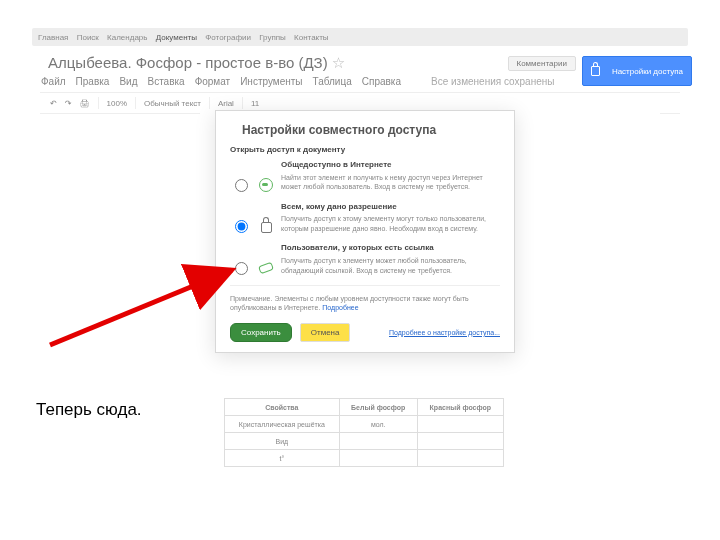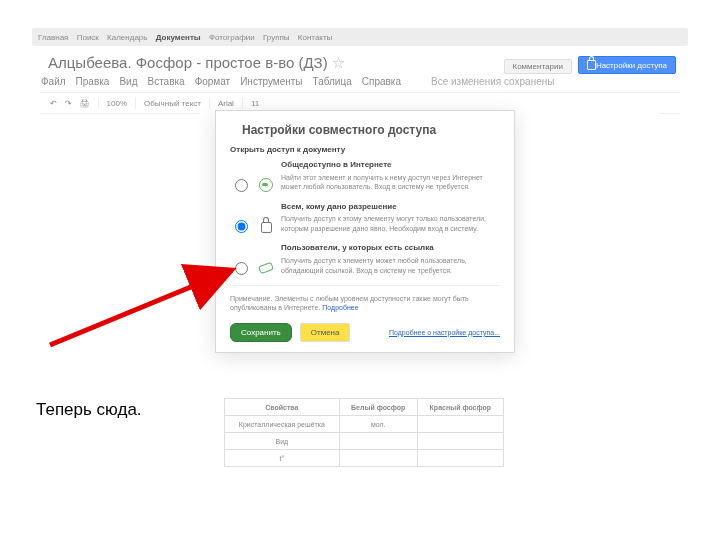--- a/index.html
+++ b/index.html
@@ -1,31 +1,31 @@
 <!DOCTYPE html>
 <html><head>
 <meta charset="utf-8">
 <style>
   html,body{margin:0;padding:0;font-family:Arial,Helvetica,sans-serif;font-size:11px;color:#333;background:#fff}
   .stage{width:720px;height:540px;position:relative;background:#fff;overflow:hidden}
   .topbar{position:absolute;left:32px;top:28px;right:32px;height:18px;background:#ededed;border-radius:2px;display:flex;align-items:center;padding:0 6px;color:#8c8c8c;font-size:8px}
   .topbar .tb-left span{margin-right:6px}
-  .topbar .tb-left .active{color:#555;font-weight:bold}
+  .topbar .tb-left .active{color:#555;font-weight:normal}
   .topbar .tb-right{margin-left:auto;display:flex;align-items:center;gap:4px}
   .topbar .tb-right .greet{color:#8c8c8c}
   .topbar .tb-right .circle{width:10px;height:10px;border-radius:50%;background:#ddd}
   .topbar .tb-right .search{width:44px;height:10px;background:#fff;border:1px solid #ccc;border-radius:2px}
   .topbar .tb-right .sq{width:10px;height:10px;background:#ddd;border-radius:2px}
   .doc-title{position:absolute;left:48px;top:54px;font-size:15px;color:#777}
   .star{color:#bbb;margin-left:4px}
   .menus{position:absolute;left:41px;top:76px;font-size:10px;color:#888;display:flex;gap:10px}
   .menus .last{margin-left:20px;color:#aaa}
-  .share-area{position:absolute;right:44px;top:56px;display:flex;gap:6px;align-items:flex-end}
+  .share-area{position:absolute;right:28px;top:56px;display:flex;gap:6px;align-items:flex-start}
   .btn-gray{background:#f3f3f3;border:1px solid #ddd;border-radius:2px;padding:2px 8px;font-size:8px;color:#777}
-  .btn-blue{background:#4d90fe;border:1px solid #3079ed;border-radius:2px;padding:3px 8px;font-size:8px;color:#fff;display:flex;align-items:center;gap:0}
+  .btn-blue{background:#4d90fe;border:1px solid #3079ed;border-radius:2px;padding:9px 8px;font-size:8px;color:#fff;display:flex;align-items:center;gap:12px}
   .btn-blue .lock{width:7px;height:8px;border:1px solid #fff;border-radius:1px;position:relative}
   .btn-blue .lock::before{content:"";position:absolute;top:-5px;left:1px;width:3px;height:3px;border:1px solid #fff;border-bottom:none;border-radius:3px 3px 0 0}
   .toolbar{position:absolute;left:40px;top:92px;right:40px;height:20px;border-top:1px solid #eee;border-bottom:1px solid #eee;display:flex;align-items:center;gap:8px;padding:0 10px;font-size:8px;color:#888}
   .toolbar .sep{width:1px;height:12px;background:#eee}
   .doc-bg{position:absolute;left:200px;top:112px;right:60px;bottom:130px;background:#fff}
   .dialog{position:absolute;left:215px;top:110px;width:270px;background:#fff;border:1px solid #d8d8d8;box-shadow:0 4px 20px rgba(0,0,0,0.12);padding:12px 14px 10px}
   .dialog h3{margin:0 12px 8px;font-size:12px;font-weight:bold;color:#555}
   .dialog .section-title{font-weight:bold;font-size:8px;color:#444;margin:4px 0 6px}
   .opt{display:flex;gap:8px;margin:6px 0 10px;align-items:flex-end}
   .opt input{margin-top:1px}

